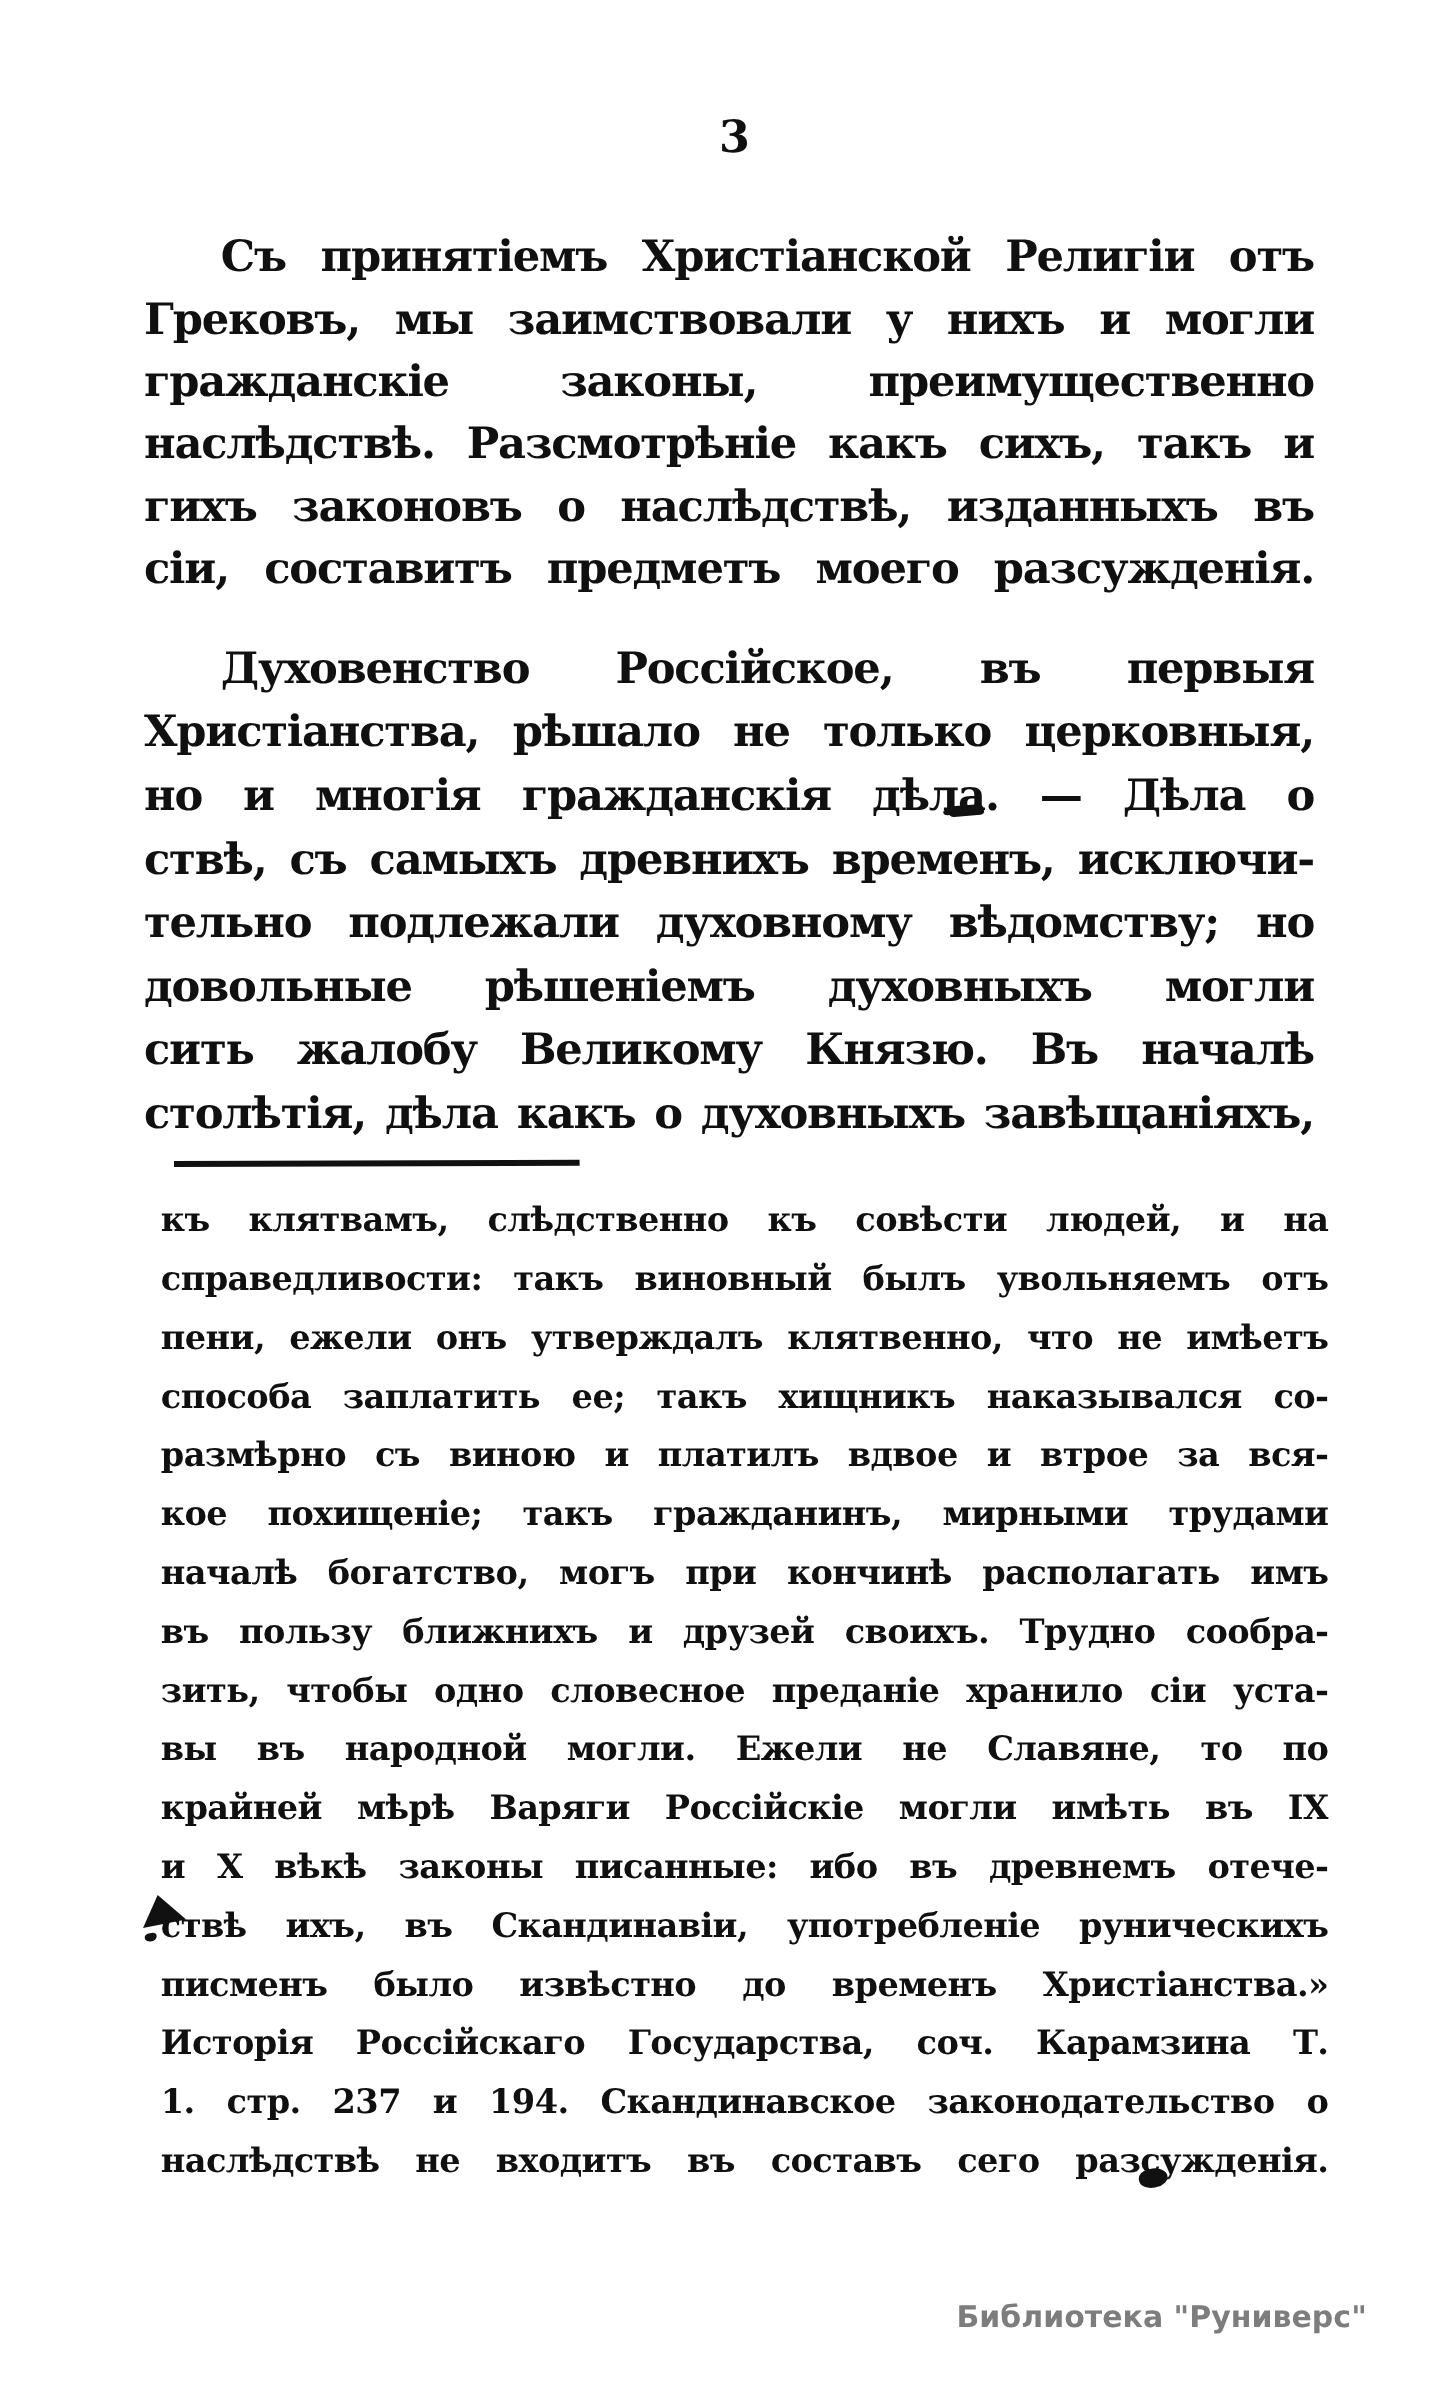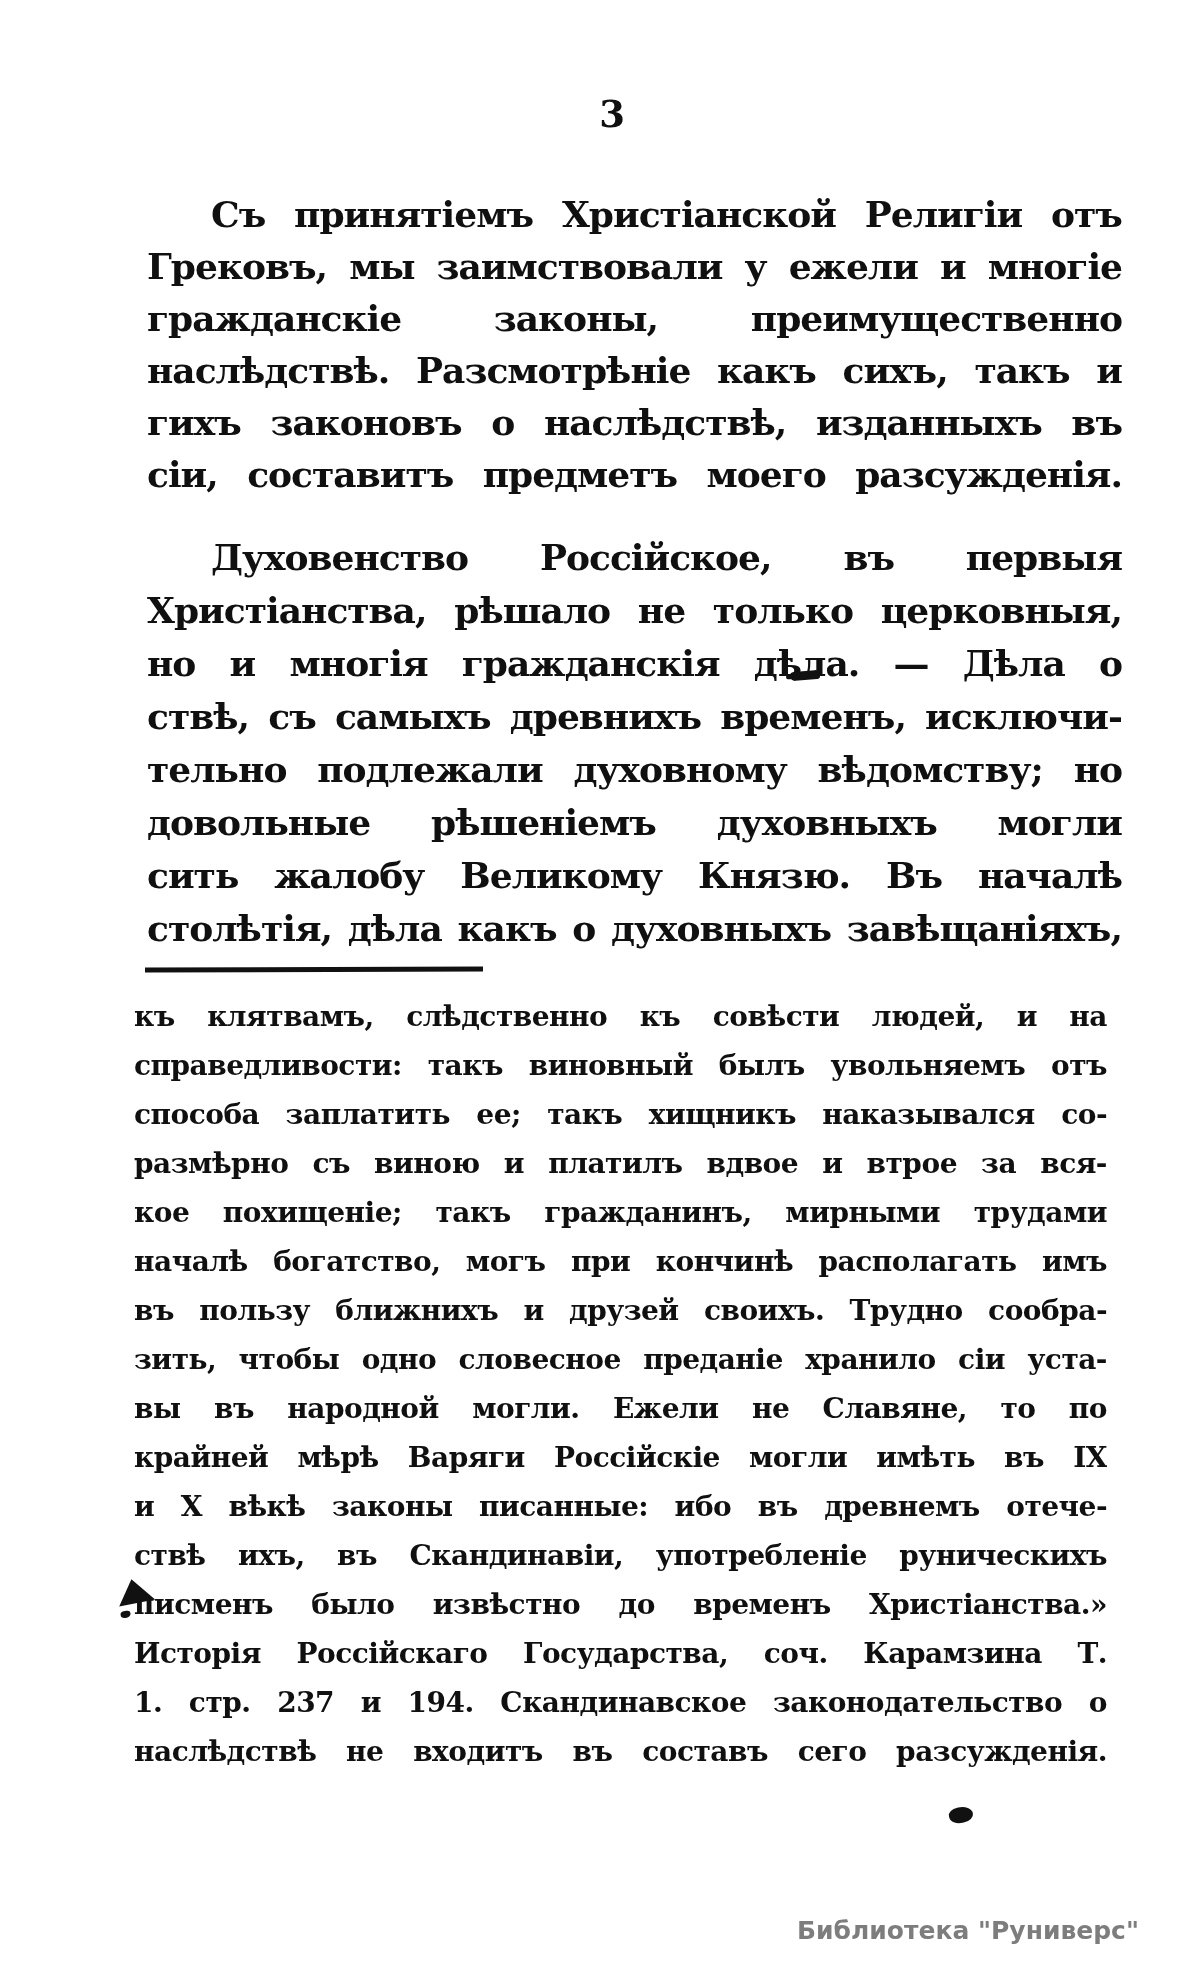--- a/index.html
+++ b/index.html
@@ -18,21 +18,21 @@
     left: 552px;
     top: 96px;
     width: 120px;
     text-align: center;
     font-size: 37px;
     line-height: 37px;
     letter-spacing: 0;
   }
   .para {
     position: absolute;
-    left: 147px;
+    left: 120px;
     width: 975px;
     font-size: 36px;
     letter-spacing: -1px;
     word-spacing: 2px;
   }
   .para1 { top: 188px; }
   .para2 { top: 531px; }
   .para1 .jline { height: 52px; line-height: 52px; }
   .para2 .jline { height: 53px; line-height: 53px; }
   .para .jline:first-child { text-indent: 64px; }
@@ -126,21 +126,21 @@
 </style>
 </head>
 <body>
 
 <div class="page">
 
   <div class="page-number">3</div>
 
   <div class="para para1" id="para1">
       <div class="jline">Съ принятіемъ Христіанской Религіи отъ</div>
-      <div class="jline">Грековъ, мы заимствовали у ежели и многіе</div>
+      <div class="jline">Грековъ, мы заимствовали у нихъ и могли</div>
       <div class="jline">гражданскіе законы, преимущественно законы о</div>
       <div class="jline">наслѣдствѣ. Разсмотрѣніе какъ сихъ, такъ и дру-</div>
       <div class="jline">гихъ законовъ о наслѣдствѣ, изданныхъ въ Рос-</div>
       <div class="jline">сіи, составитъ предметъ моего разсужденія.</div>
     </div>
 
   <div class="para para2" id="para2">
       <div class="jline">Духовенство Россійское, въ первыя времена</div>
       <div class="jline">Христіанства, рѣшало не только церковныя,</div>
       <div class="jline">но и многія гражданскія дѣла. — Дѣла о наслѣд-</div>
@@ -149,20 +149,21 @@
       <div class="jline">довольные рѣшеніемъ духовныхъ могли прино-</div>
       <div class="jline">сить жалобу Великому Князю. Въ началѣ XVIII</div>
       <div class="jline">столѣтія, дѣла какъ о духовныхъ завѣщаніяхъ,</div>
     </div>
 
   <div class="fn-rule"></div>
 
   <div class="footnote" id="footnote">
       <div class="jline"><span>къ клятвамъ, слѣдственно къ совѣсти людей, и на</span></div>
       <div class="jline"><span>справедливости: такъ виновный былъ увольняемъ отъ</span></div>
+      <div class="jline"><span>пени, ежели онъ утверждалъ клятвенно, что не имѣетъ</span></div>
       <div class="jline"><span>способа заплатить ее; такъ хищникъ наказывался со-</span></div>
       <div class="jline"><span>размѣрно съ виною и платилъ вдвое и втрое за вся-</span></div>
       <div class="jline"><span>кое похищеніе; такъ гражданинъ, мирными трудами</span></div>
       <div class="jline"><span>началѣ богатство, могъ при кончинѣ располагать имъ</span></div>
       <div class="jline"><span>въ пользу ближнихъ и друзей своихъ. Трудно сообра-</span></div>
       <div class="jline"><span>зить, чтобы одно словесное преданіе хранило сіи уста-</span></div>
       <div class="jline"><span>вы въ народной могли. Ежели не Славяне, то по</span></div>
       <div class="jline"><span>крайней мѣрѣ Варяги Россійскіе могли имѣть въ IX</span></div>
       <div class="jline"><span>и X вѣкѣ </span><span class="it">законы писанные:</span><span> ибо въ древнемъ отече-</span></div>
       <div class="jline"><span>ствѣ ихъ, въ Скандинавіи, употребленіе руническихъ</span></div>

